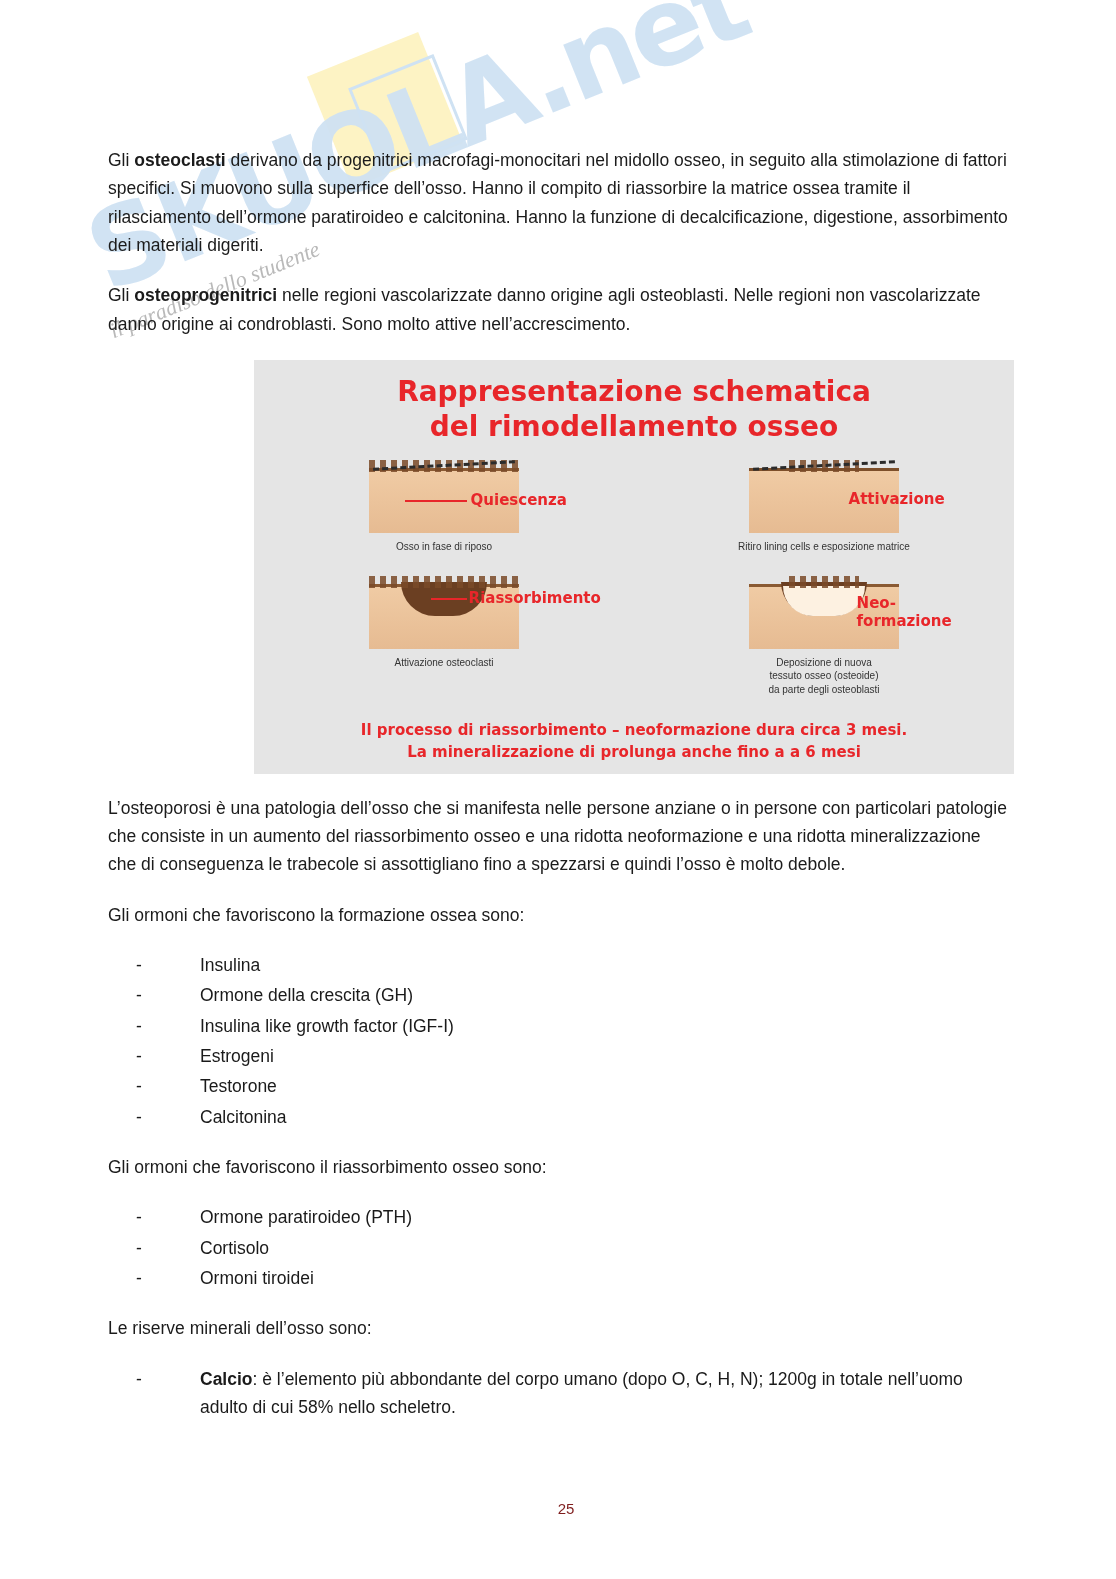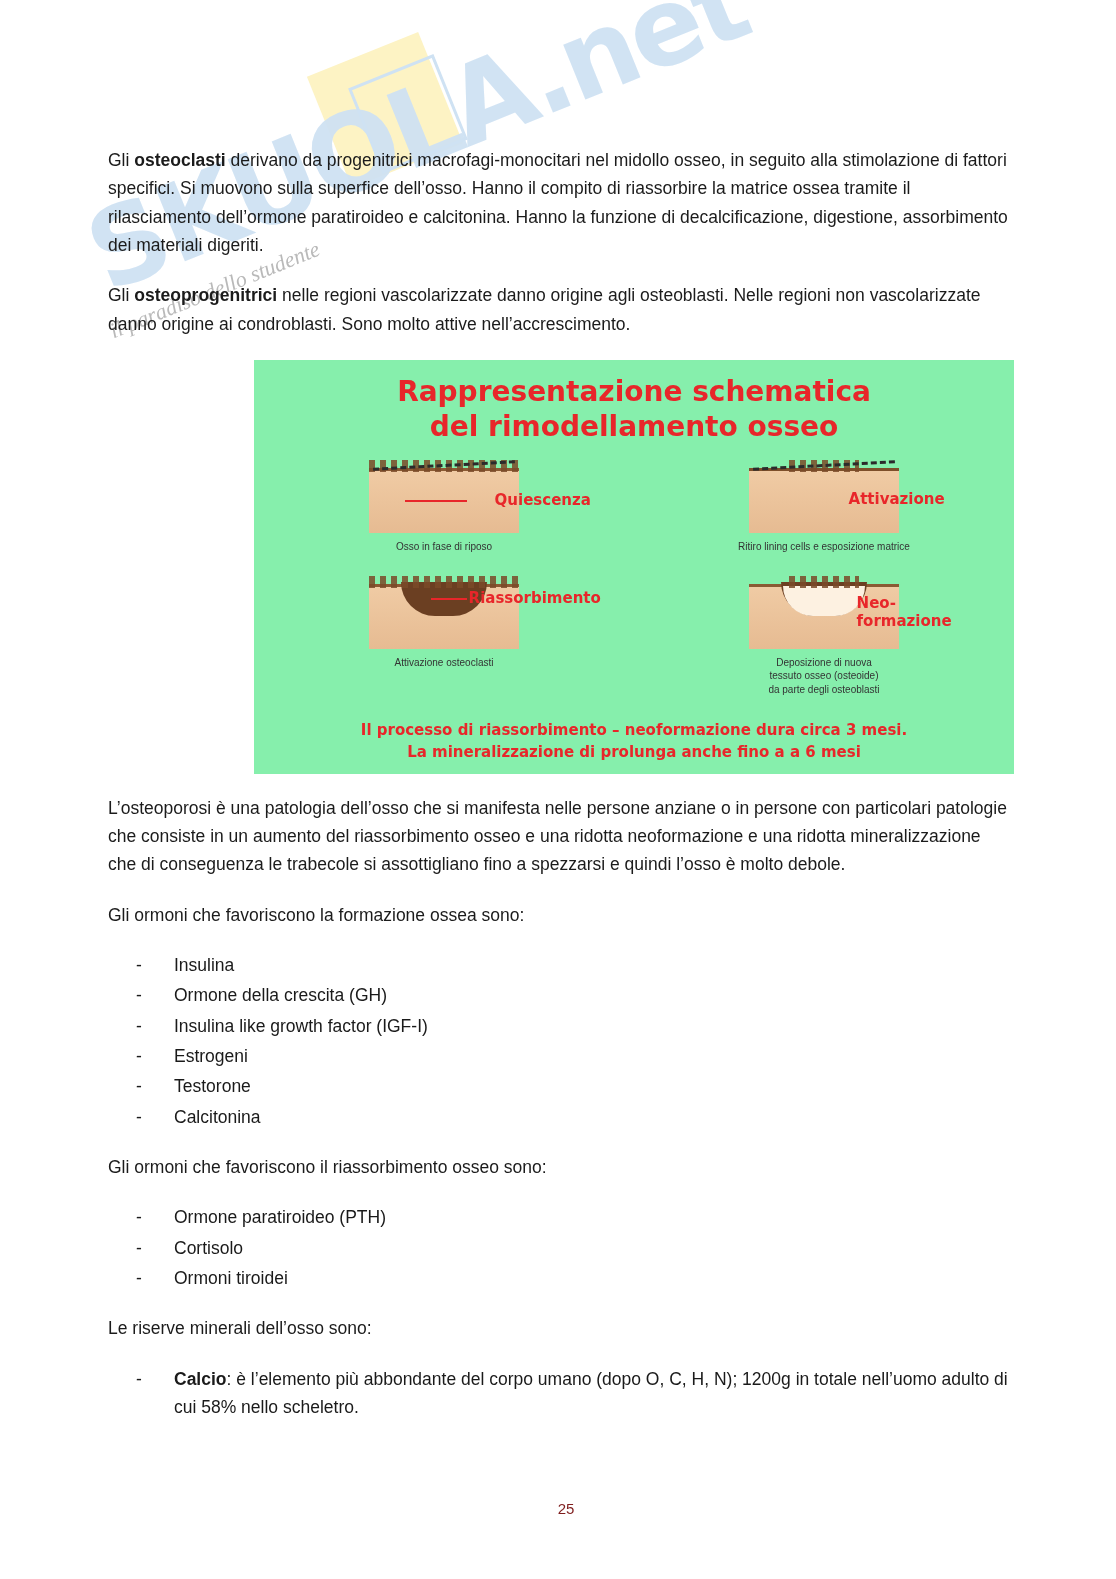--- a/index.html
+++ b/index.html
@@ -89,21 +89,21 @@
   }
   p.para b { font-weight: bold; }
 
   .fig-wrap {
     margin: 6px 0 20px 0;
     position: relative;
   }
   .figure {
     width: 760px;
     margin-left: 146px;
-    background: #86efac;
+    background: #e5e5e5;
     position: relative;
     padding: 8px 0 10px 0;
     box-sizing: border-box;
   }
   .fig-title {
     text-align: center;
     color: #e8262a;
     font-family: "DejaVu Sans", sans-serif;
     font-weight: bold;
     font-size: 28px;
@@ -203,21 +203,21 @@
     font-size: 17.5px;
     line-height: 1.62;
     margin: 0 0 2px 0;
     display: flex;
   }
   ul.dashlist li .dash {
     width: 38px;
     flex: 0 0 38px;
     color: #1b1b1b;
   }
-  ul.dashlist li .txt { flex: 1; }
+  ul.dashlist li .txt { flex: 1; margin-left: 26px; }
   ul.dashlist li .txt b { font-weight: bold; }
   .pagenum {
     position: absolute;
     left: 8px; right: 0;
     bottom: 62px;
     text-align: center;
     color: #7f1d1d;
     font-size: 15px;
     margin-left: 8px;
   }
@@ -249,21 +249,21 @@
         </div>
 
         <div class="fig-row">
           <div class="fig-cell">
             <div class="bone">
               <div class="body"></div>
               <div class="cells"></div>
               <div class="dashed"></div>
             </div>
             <div class="leader" style="left:86px; top:42px; width:62px;"></div>
-            <span class="lbl-red inline" style="left:152px; top:33px;margin-left:24px;">Quiescenza</span>
+            <span class="lbl-red inline" style="left:152px; top:33px;">Quiescenza</span>
             <div class="cap">Osso in fase di riposo</div>
           </div>
 
           <div class="fig-cell">
             <div class="bone">
               <div class="body shallow"></div>
               <div class="cells partial"></div>
               <div class="dashed"></div>
             </div>
             <span class="lbl-red inline" style="left:150px; top:24px;margin-top:8px;">Attivazione</span>

